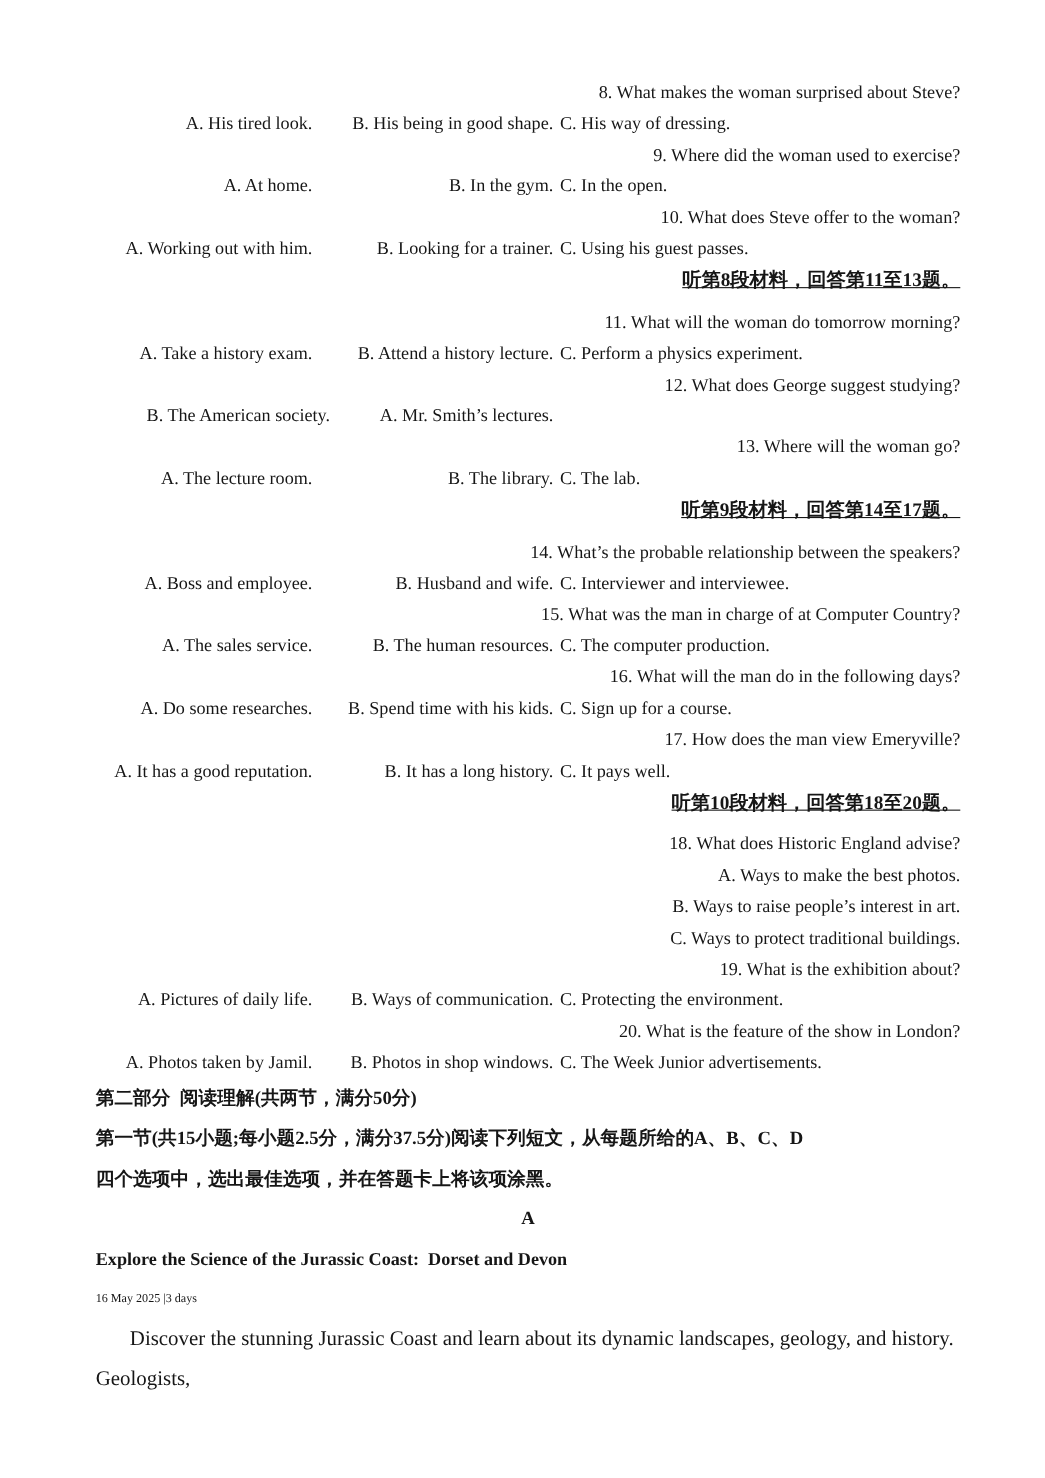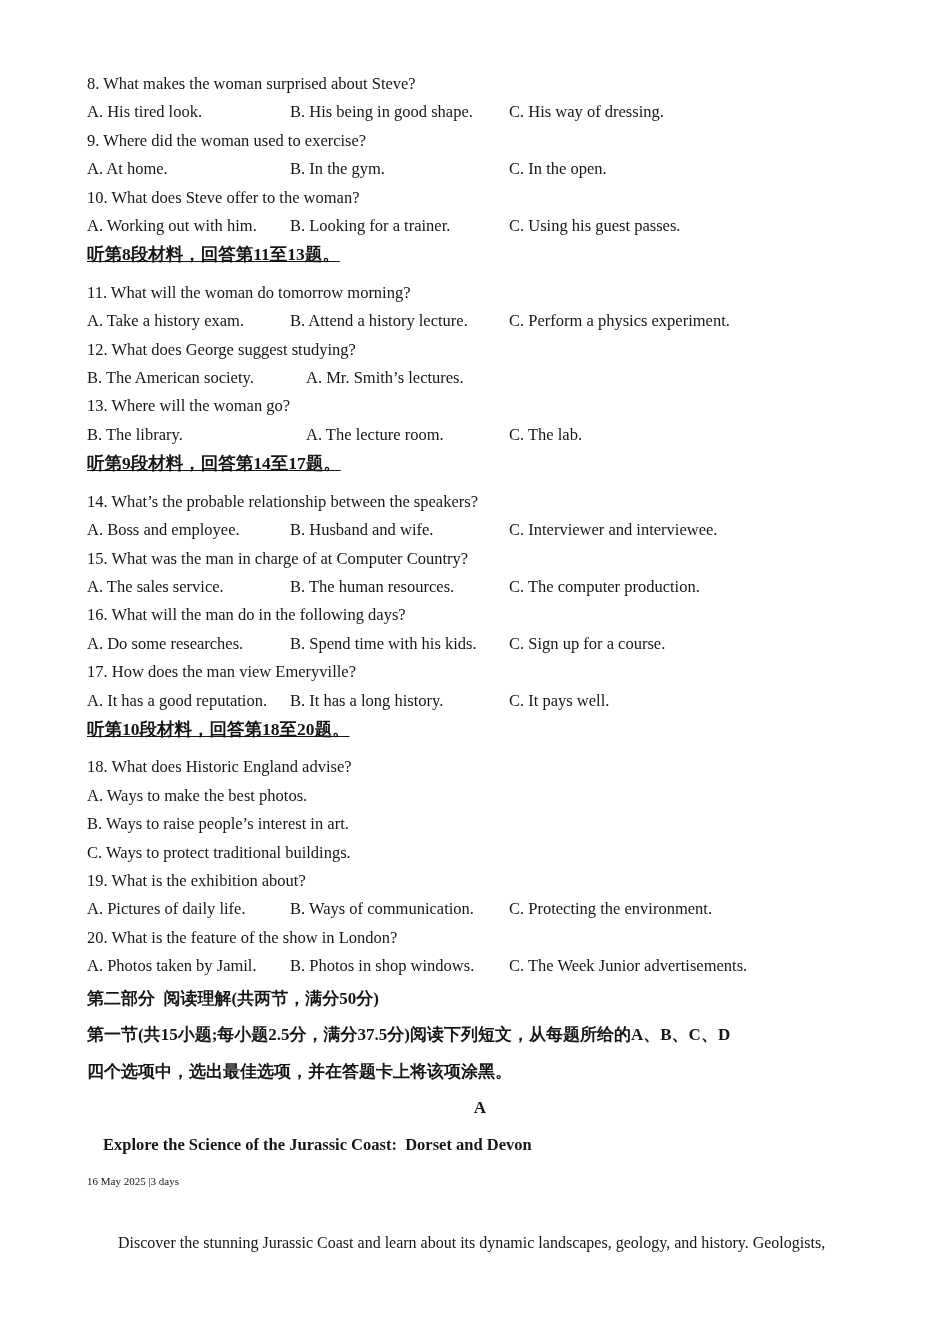--- a/index.html
+++ b/index.html
@@ -20,20 +20,21 @@
     position: absolute;
     left: 87px;
     top: 70px;
     width: 786px;
   }
   .line {
     margin: 0;
     font-size: 16.5px;
     line-height: 28.4px;
     white-space: pre-wrap;
+    text-align: right;
   }
   .optrow {
     display: flex;
     align-items: baseline;
   }
   .opt {
     white-space: nowrap;
     flex: none;
   }
   .opt-a { min-width: 197px; padding-right: 6px; }
@@ -46,23 +47,23 @@
     text-decoration: underline;
   }
   .l2 {
     margin: 0;
     font-size: 17px;
     line-height: 36.5px;
     white-space: pre-wrap;
   }
   .bold { font-weight: bold; }
   .center { text-align: center; }
-  .en-title { font-size: 16.5px; margin-left: 16px; }
+  .en-title { font-size: 16.5px; }
   .meta { font-size: 11px; }
-  .para-first { font-size: 16px; text-indent: 31px; margin-top: 25px; }
+  .para-first { font-size: 19px; text-indent: 31px; }
 </style>
 </head>
 <body>
 
 <div class="page">
   <div class="content">
 
     <p class="line">8. What makes the woman surprised about Steve?</p>
     <div class="line optrow">
       <span class="opt opt-a">A. His tired look.</span>
@@ -94,22 +95,22 @@
     </div>
 
     <p class="line">12. What does George suggest studying?</p>
     <div class="line optrow">
       <span class="opt opt-b">B. The American society.</span>
       <span class="opt opt-a">A. Mr. Smith’s lectures.</span>
     </div>
 
     <p class="line">13. Where will the woman go?</p>
     <div class="line optrow">
+      <span class="opt opt-a">A. The lecture room.</span>
       <span class="opt opt-b">B. The library.</span>
-      <span class="opt opt-a">A. The lecture room.</span>
       <span class="opt opt-c">C. The lab.</span>
     </div>
 
     <p class="line cjk-header">听第9段材料，回答第14至17题。</p>
 
     <p class="line">14. What’s the probable relationship between the speakers?</p>
     <div class="line optrow">
       <span class="opt opt-a">A. Boss and employee.</span>
       <span class="opt opt-b">B. Husband and wife.</span>
       <span class="opt opt-c">C. Interviewer and interviewee.</span>

